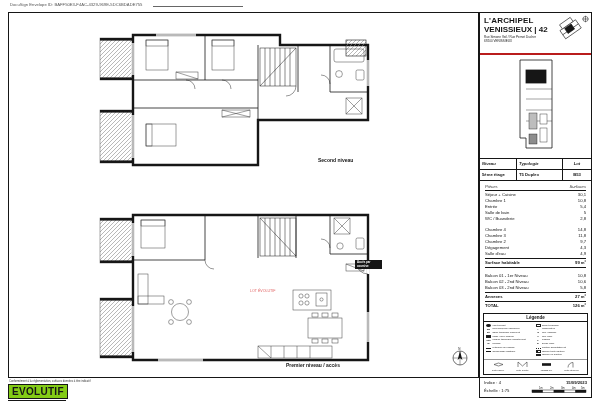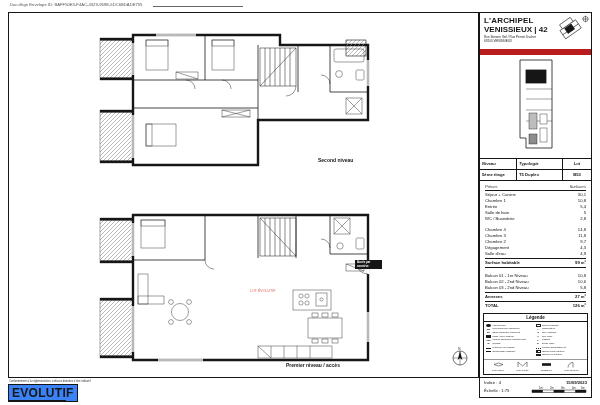--- a/index.html
+++ b/index.html
@@ -10,21 +10,21 @@
   .frame{position:absolute;left:8px;top:12px;width:471px;height:366px;border:1px solid #161616;box-sizing:border-box;}
   .drawing{position:absolute;left:8px;top:12px;}
   .plan-label{position:absolute;font-size:5px;font-weight:bold;white-space:nowrap;}
   .lbl-second{left:318px;top:157px;}
   .lbl-first{left:286px;top:362px;}
   .acces-badge{position:absolute;left:355px;top:260px;width:23px;background:#161616;color:#fff;
         font-size:2.8px;line-height:3.6px;padding:1px 2px;font-weight:bold;}
   
   .right-panel{position:absolute;left:479px;top:12px;width:113px;height:386px;border:1px solid #161616;
         box-sizing:border-box;background:#fff;display:flex;flex-direction:column;}
-  .tb-header{position:relative;border-bottom:6px solid #b91c1c;padding:3px 4px 4px;height:42px;box-sizing:border-box;}
+  .tb-header{position:relative;border-bottom:2px solid #b91c1c;padding:3px 4px 4px;height:42px;box-sizing:border-box;}
   .tb-title{font-size:8px;font-weight:bold;letter-spacing:0.2px;line-height:9px;}
   .tb-sub{font-size:8px;font-weight:bold;line-height:9px;}
   .tb-addr{font-size:3.1px;line-height:3.9px;margin-top:2px;color:#222;white-space:nowrap;}
   .tb-icon{position:absolute;right:2px;top:2px;}
   .keyplan{flex:1;display:flex;align-items:center;justify-content:center;border-bottom:1px solid #161616;}
   .info-table{border-bottom:1.4px solid #161616;}
   .irow{display:flex;font-size:4.2px;height:10px;line-height:10px;}
   .irow.head{font-style:italic;font-weight:bold;border-bottom:0.6px solid #161616;}
   .irow.vals{font-weight:bold;}
   .ic{box-sizing:border-box;padding:0 2px;white-space:nowrap;overflow:hidden;}
@@ -54,22 +54,22 @@
   .lic.dot{border:none;border-top:0.9px dotted #222;height:0;margin-top:1px;}
   .lic.bar{border:none;border-top:1.5px solid #161616;height:0;margin-top:0.8px;}
   .lic.key{border:none;font-size:2.3px;font-weight:bold;text-align:center;line-height:3px;height:3px;}
   .legend-syms{display:flex;justify-content:space-around;padding:1px 2px 2px;border-top:0.5px solid #999;margin-top:1px;}
   .sym{text-align:center;font-size:2.2px;line-height:2.8px;}
   .panel-footer{border-top:1px solid #161616;padding:1px 4px 2px;font-size:4.2px;}
   .pf-row{display:flex;justify-content:space-between;align-items:center;line-height:7.5px;}
   .pf-row .b{font-weight:bold;}
   
   .disclaimer{position:absolute;left:9px;top:380px;font-size:2.7px;color:#333;white-space:nowrap;}
-  .logo-box{position:absolute;left:8px;top:384px;border:1px solid #161616;font-size:12px;font-weight:bold;
-        letter-spacing:0.3px;padding:0.5px 3px 1px;background:#3b82f6;}
+  .logo-box{position:absolute;left:8px;top:384px;border:1px solid #161616;font-size:10px;font-weight:bold;
+        letter-spacing:0.3px;padding:0.5px 3px 1px;background:#84cc16;}
   .logo-rule{position:absolute;left:8px;top:399.5px;width:58px;border-top:1.4px solid #161616;}
 </style>
 </head>
 <body>
 
 <div class="page">
 
   <div class="docusign">DocuSign Envelope ID: BAFF50E3-F4AC-4329-969E-5DC6BDADE755</div>
   <div class="ds-line"></div>
 

